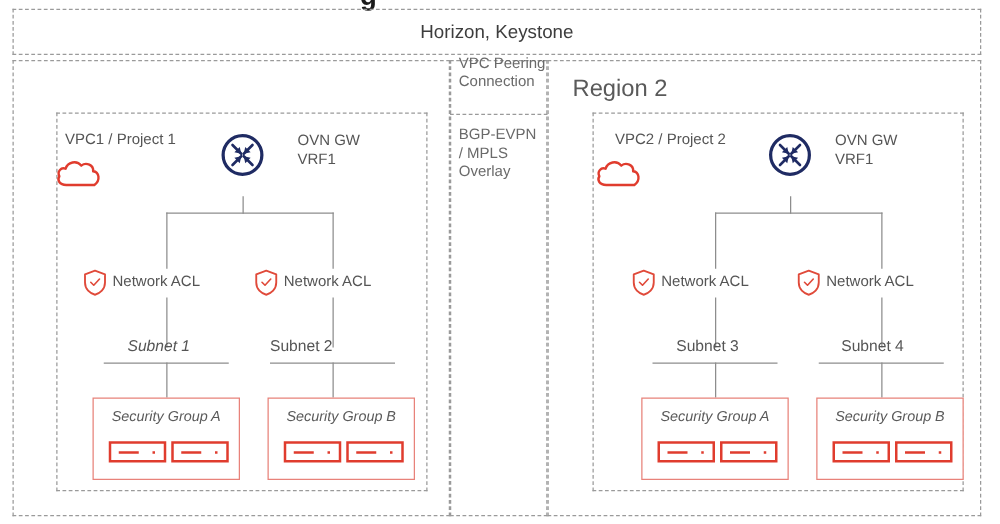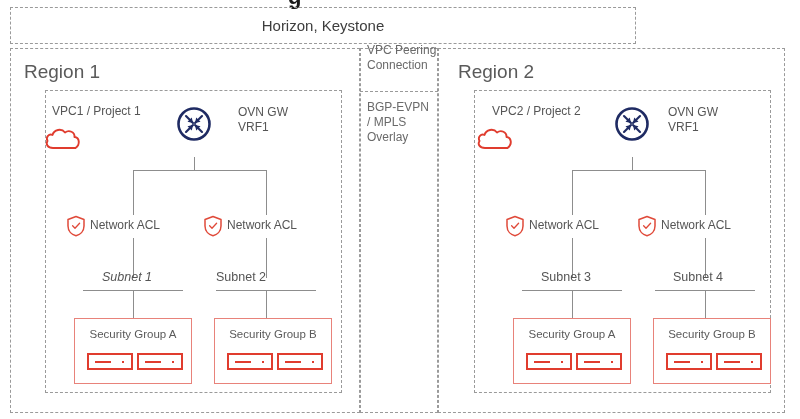--- a/index.html
+++ b/index.html
@@ -31,21 +31,21 @@
   .subnet-rule { position: absolute; height: 0; border-top: 1.4px solid #8d8d8d; }
 
   
   .sg {
     position: absolute;
     border: 1.6px solid #e8827a;
     background: #ffffff;
   }
   .sg-label {
     position: absolute; left: 0; right: 0; top: 9px;
-    text-align: center; font-size: 11.5px; color: #5a5a5a; white-space: nowrap;
+    text-align: center; font-size: 11.5px; color: #5a5a5a; white-space: nowrap; font-style: italic;
   }
   .vm {
     position: absolute;
     width: 46px; height: 17px;
     border: 2px solid #e03c2e;
     background: #ffffff;
   }
   .vm::before {
     content: ""; position: absolute; left: 6px; top: 6px;
     width: 16px; height: 2.4px; background: #e03c2e;
@@ -69,35 +69,34 @@
   .hk-box { display: flex; align-items: center; justify-content: center; }
   .hk-label { font-size: 15px; color: #3d3d3d; }
 </style>
 </head>
 <body>
 
 <div id="canvas">
 
   <div class="title-remnant">g</div>
 
-  <div class="dbox hk-box" style="left:10px; top:7px; width:626px; height:37px;">
+  <div class="dbox hk-box" style="left:10px; top:7px; width:775px; height:37px;">
     <span class="hk-label">Horizon, Keystone</span>
   </div>
 
   <div class="dbox" style="left:360px; top:48px; width:78px; height:365px;"></div>
   <div class="txt t-mid" style="left:367px; top:100px; width:74px;">BGP-EVPN
 / MPLS
 Overlay</div>
   <div class="txt t-mid" style="left:367px; top:43px; width:74px;">VPC Peering
 Connection</div>
 
   <div class="dbox" style="left:360px; top:48px; width:78px; height:44px; border-left:none; border-right:none; border-top:none;"></div>
 
   <div class="dbox" style="left:10px; top:48px; width:350px; height:365px;"></div>
-  <div class="txt t-region" style="left:24px; top:60px;">Region 1</div>
 
   <div class="dbox" style="left:45px; top:90px; width:297px; height:303px;"></div>
 
   <div class="txt t-node" style="left:52px; top:104px;">VPC1 / Project 1</div>
   <svg class="icon cloud" style="left:44px; top:125px;" viewBox="0 0 40 26">
     <path d="M9 23 C3.5 23 1.5 19 3.5 16 C1.5 12 5 8.5 8.5 10 C10 4.5 17.5 3 21 7.5
              C25 4.5 31 7 30.5 12 C35.5 12.5 36.5 19.5 31.5 23 Z" fill="none" stroke="#e03c2e" stroke-width="1.9" stroke-linejoin="round"></path>
   </svg>
 
   <svg class="icon router" style="left:176px; top:106px;" viewBox="0 0 36 36">

